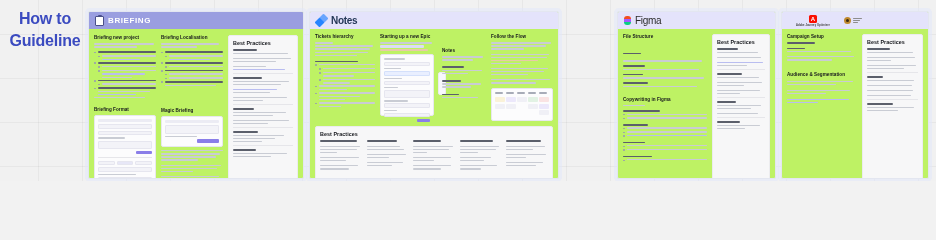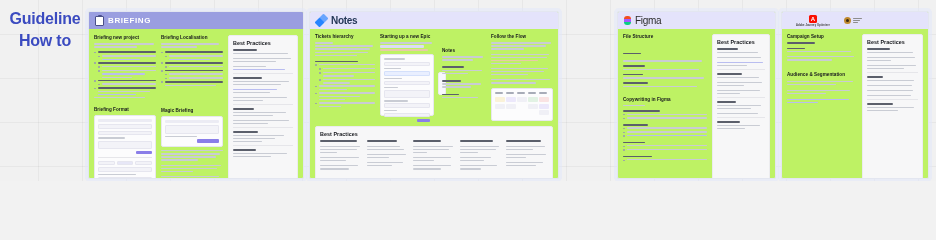--- a/index.html
+++ b/index.html
@@ -114,22 +114,22 @@
               border:2px solid #c08a2e; }
   .gear-lines { display:flex; flex-direction:column; gap:1px; }
   .gear-lines i { display:block; height:1.2px; background:#8d8d8d; border-radius:1px; }
 </style>
 </head>
 <body>
 
 <div id="canvas"></div>
 
 <div id="title">
+  <div>How to</div>
   <div>Guideline</div>
-  <div>How to</div>
 </div>
 
 <div class="panel" id="panel-briefing" style="left:88px;width:216px;">
   <div class="p-head" style="background:#9a9ee0;">
     <span class="clip"></span>
     <span class="brand-txt" style="color:#ffffff;">BRIEFING</span>
   </div>
   <div class="p-body" style="padding-top:6px;">
 
     <div class="col" style="flex:0 0 62px;">

